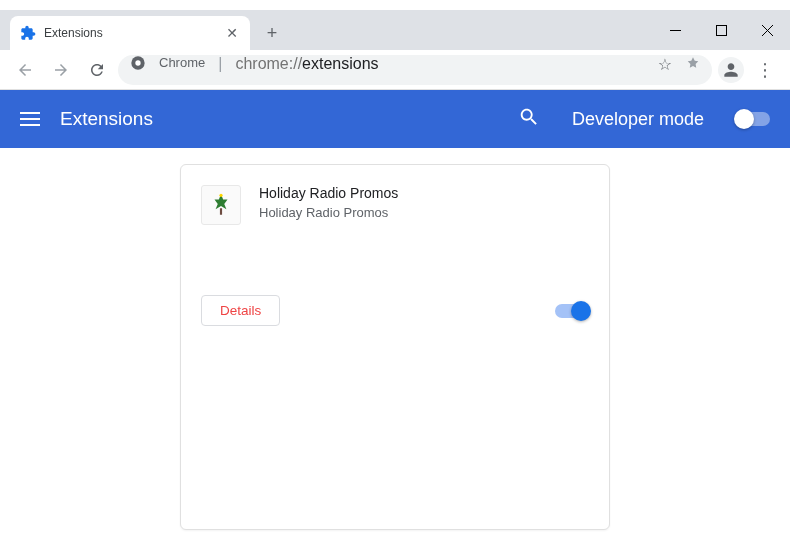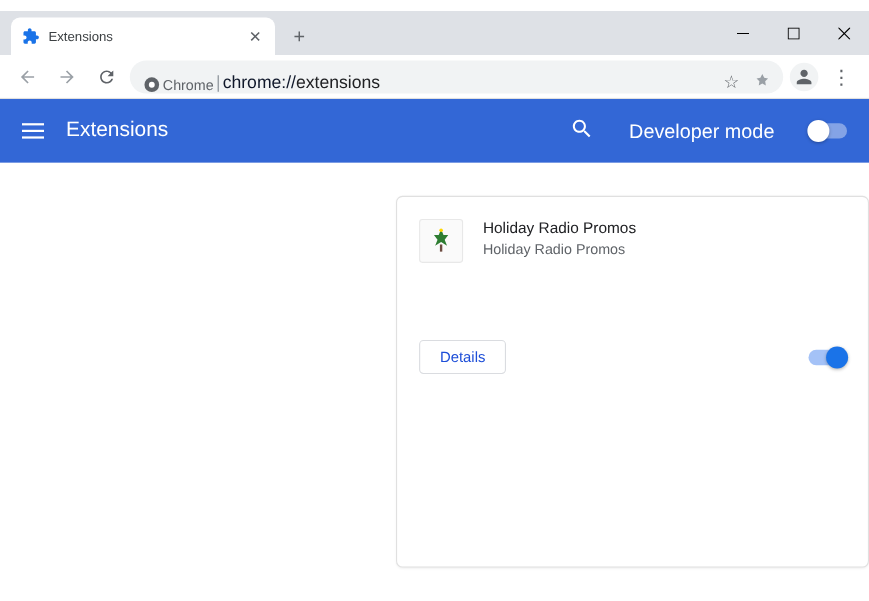--- a/index.html
+++ b/index.html
@@ -15,54 +15,54 @@
     .tab-title { font-size: 12px; color: #3c4043; flex: 1; }
     .tab-close { width: 16px; height: 16px; display: flex; align-items: center; justify-content: center; color: #5f6368; font-size: 14px; cursor: pointer; }
     .new-tab { width: 28px; height: 28px; display: flex; align-items: center; justify-content: center; margin-left: 8px; color: #5f6368; font-size: 18px; cursor: pointer; margin-bottom: 3px; }
     .window-controls { position: absolute; right: 0; top: 0; display: flex; height: 40px; }
     .win-ctrl { width: 46px; display: flex; align-items: center; justify-content: center; color: #000; font-size: 14px; cursor: pointer; }
     
     
     .toolbar { height: 40px; background: #fff; display: flex; align-items: center; padding: 0 10px; gap: 6px; border-bottom: 1px solid #e0e0e0; }
     .nav-btn { width: 30px; height: 30px; display: flex; align-items: center; justify-content: center; color: #9aa0a6; cursor: pointer; }
     .nav-btn.enabled { color: #5f6368; }
-    .address-bar { flex: 1; height: 30px; background: #f1f3f4; border-radius: 15px; display: flex; align-items: flex-end; padding: 0 12px; gap: 2px; }
+    .address-bar { flex: 1; height: 30px; background: #f1f3f4; border-radius: 15px; display: flex; align-items: flex-start; padding: 0 12px; gap: 13px; }
     .chrome-icon { width: 16px; height: 16px; }
     .addr-label { font-size: 13px; color: #5f6368; }
     .addr-sep { color: #9aa0a6; }
-    .addr-url-gray { color: #0f172a; }
+    .addr-url-gray { color: #737373; }
     .addr-url-dark { color: #202124; }
     .addr-right { margin-left: auto; display: flex; align-items: center; gap: 14px; }
     .star-icon { color: #5f6368; font-size: 16px; }
     .ext-indicator { color: #9aa0a6; font-size: 13px; }
     .avatar { width: 26px; height: 26px; border-radius: 50%; background: #f1f3f4; display: flex; align-items: center; justify-content: center; color: #5f6368; }
     .menu-dots { color: #5f6368; font-size: 18px; cursor: pointer; padding: 0 6px; }
     
     
     .ext-header { height: 58px; background: #3367d6; display: flex; align-items: center; padding: 0 20px; color: #fff; gap: 20px; }
     .hamburger { width: 20px; cursor: pointer; }
     .hamburger div { height: 2px; background: #fff; margin: 4px 0; }
     .ext-title { font-size: 19px; font-weight: 400; flex: 1; }
     .search-ico { color: #fff; cursor: pointer; margin-right: 12px; }
     .dev-mode { font-size: 18px; margin-right: 12px; }
     .toggle-off { width: 34px; height: 14px; background: rgba(255,255,255,0.4); border-radius: 7px; position: relative; cursor: pointer; }
     .toggle-off::after { content: ''; position: absolute; left: -2px; top: -3px; width: 20px; height: 20px; background: #fff; border-radius: 50%; box-shadow: 0 1px 3px rgba(0,0,0,0.3); }
     
     
-    .content { background: #fff; padding: 30px 0; display: flex; justify-content: flex-end; min-height: 398px; position: relative; }
+    .content { background: #fff; padding: 16px 0; display: flex; justify-content: center; min-height: 398px; position: relative; }
     
     
     .card { width: 430px; background: #fff; border: 1px solid #e0e0e0; border-radius: 6px; padding: 20px; box-shadow: 0 1px 2px rgba(0,0,0,0.05); }
     .card-top { display: flex; gap: 18px; align-items: flex-start; }
     .card-icon-box { width: 40px; height: 40px; border: 1px solid #e8e8e8; border-radius: 3px; display: flex; align-items: center; justify-content: center; background: #fafafa; }
     .card-meta { flex: 1; }
     .card-title { font-size: 14px; color: #202124; font-weight: 500; margin-bottom: 4px; }
     .card-subtitle { font-size: 13px; color: #5f6368; }
     .card-actions { display: flex; align-items: center; gap: 12px; margin-top: 70px; }
-    .btn { padding: 7px 18px; border: 1px solid #dadce0; background: #fff; color: #1d4ed8; font-size: 13.5px; border-radius: 4px; cursor: pointer; }
+    .btn { padding: 7px 18px; border: 1px solid #dadce0; background: #fff; color: #ef4444; font-size: 13.5px; border-radius: 4px; cursor: pointer; }
     .spacer { flex: 1; }
     .toggle-on { width: 34px; height: 14px; background: #a4c2f7; border-radius: 7px; position: relative; cursor: pointer; }
     .toggle-on::after { content: ''; position: absolute; right: -2px; top: -3px; width: 20px; height: 20px; background: #1a73e8; border-radius: 50%; box-shadow: 0 1px 3px rgba(0,0,0,0.3); }
   </style>
 </head>
 <body>
 
 <div class="title-bar"></div>
 
 <div class="tab-strip">

